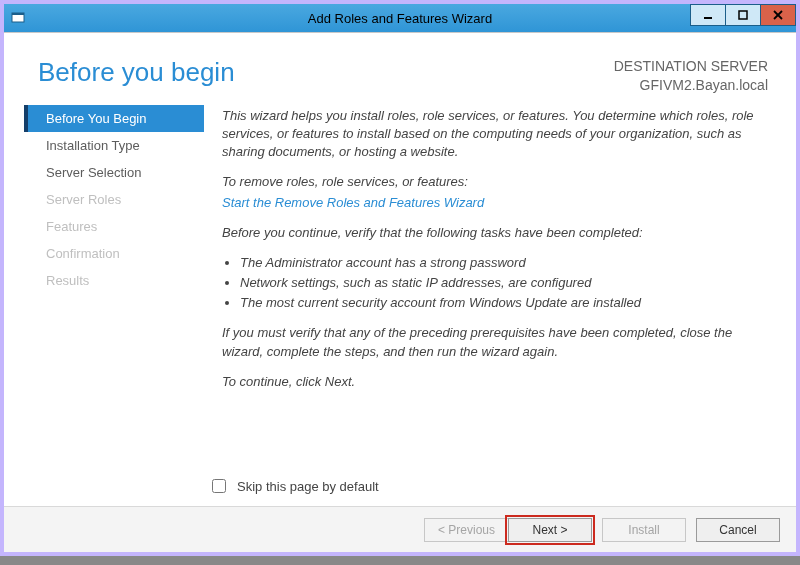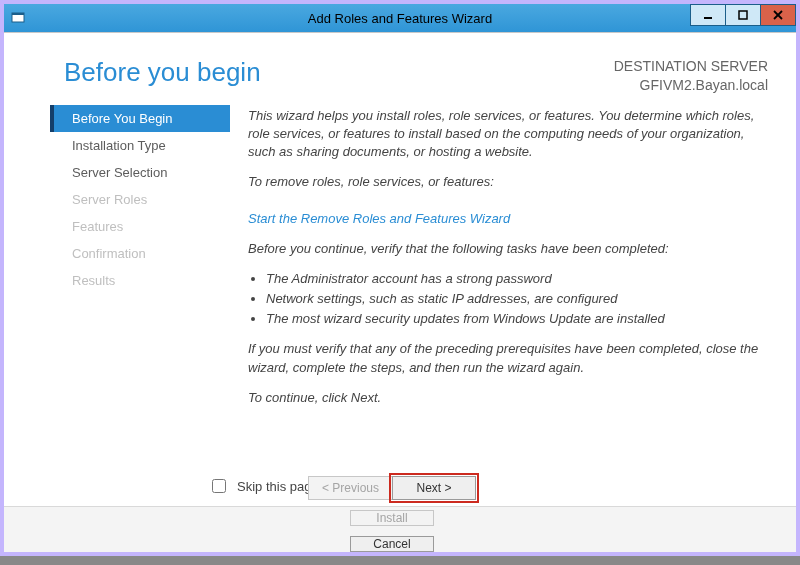--- a/index.html
+++ b/index.html
@@ -54,21 +54,20 @@
     font-size: 12px;
     margin-left: -1px;
     cursor: pointer;
   }
   .winbtn.close { background: #d9624a; color:#000; }
   .client {
     position: absolute;
     top: 28px; left: 0; right: 0; bottom: 0;
     background: #fff;
     border-top: 1px solid #c8c8c8;
-    padding-left: 26px;
   }
   .header-row {
     display: flex;
     justify-content: space-between;
     padding: 24px 28px 6px 34px;
   }
   .page-title {
     color: #2a8dd4;
     font-size: 26px;
     font-weight: 300;
@@ -130,21 +129,20 @@
     position: absolute;
     left: 0; right: 0; bottom: 0;
     height: 46px;
     border-top: 1px solid #d9d9d9;
     background: #f4f4f4;
     display: flex;
     justify-content: flex-end;
     align-items: center;
     padding-right: 16px;
     gap: 10px;
-    flex-direction: column;
   }
   .btn {
     min-width: 84px;
     height: 24px;
     border: 1px solid #9a9a9a;
     background: #efefef;
     font-size: 12px;
     color: #333;
     cursor: pointer;
     padding: 0 10px;
@@ -214,27 +212,27 @@
         <div class="side-item">Installation Type</div>
         <div class="side-item">Server Selection</div>
         <div class="side-item disabled">Server Roles</div>
         <div class="side-item disabled">Features</div>
         <div class="side-item disabled">Confirmation</div>
         <div class="side-item disabled">Results</div>
       </div>
 
       <div class="content">
         <p>This wizard helps you install roles, role services, or features. You determine which roles, role services, or features to install based on the computing needs of your organization, such as sharing documents, or hosting a website.</p>
-        <p style="margin-bottom:18px">To remove roles, role services, or features:</p>
+        <p style="margin-bottom:2px">To remove roles, role services, or features:</p>
         <p><a class="linklike">Start the Remove Roles and Features Wizard</a></p>
         <p>Before you continue, verify that the following tasks have been completed:</p>
         <ul>
           <li>The Administrator account has a strong password</li>
           <li>Network settings, such as static IP addresses, are configured</li>
-          <li>The most wizard security updates from Windows Update are installed</li>
+          <li>The most current security account from Windows Update are installed</li>
         </ul>
         <p>If you must verify that any of the preceding prerequisites have been completed, close the wizard, complete the steps, and then run the wizard again.</p>
         <p>To continue, click Next.</p>
       </div>
     </div>
 
     <label class="skip-row">
       <input type="checkbox" style="">
       <span>Skip this page by default</span>
     </label>

